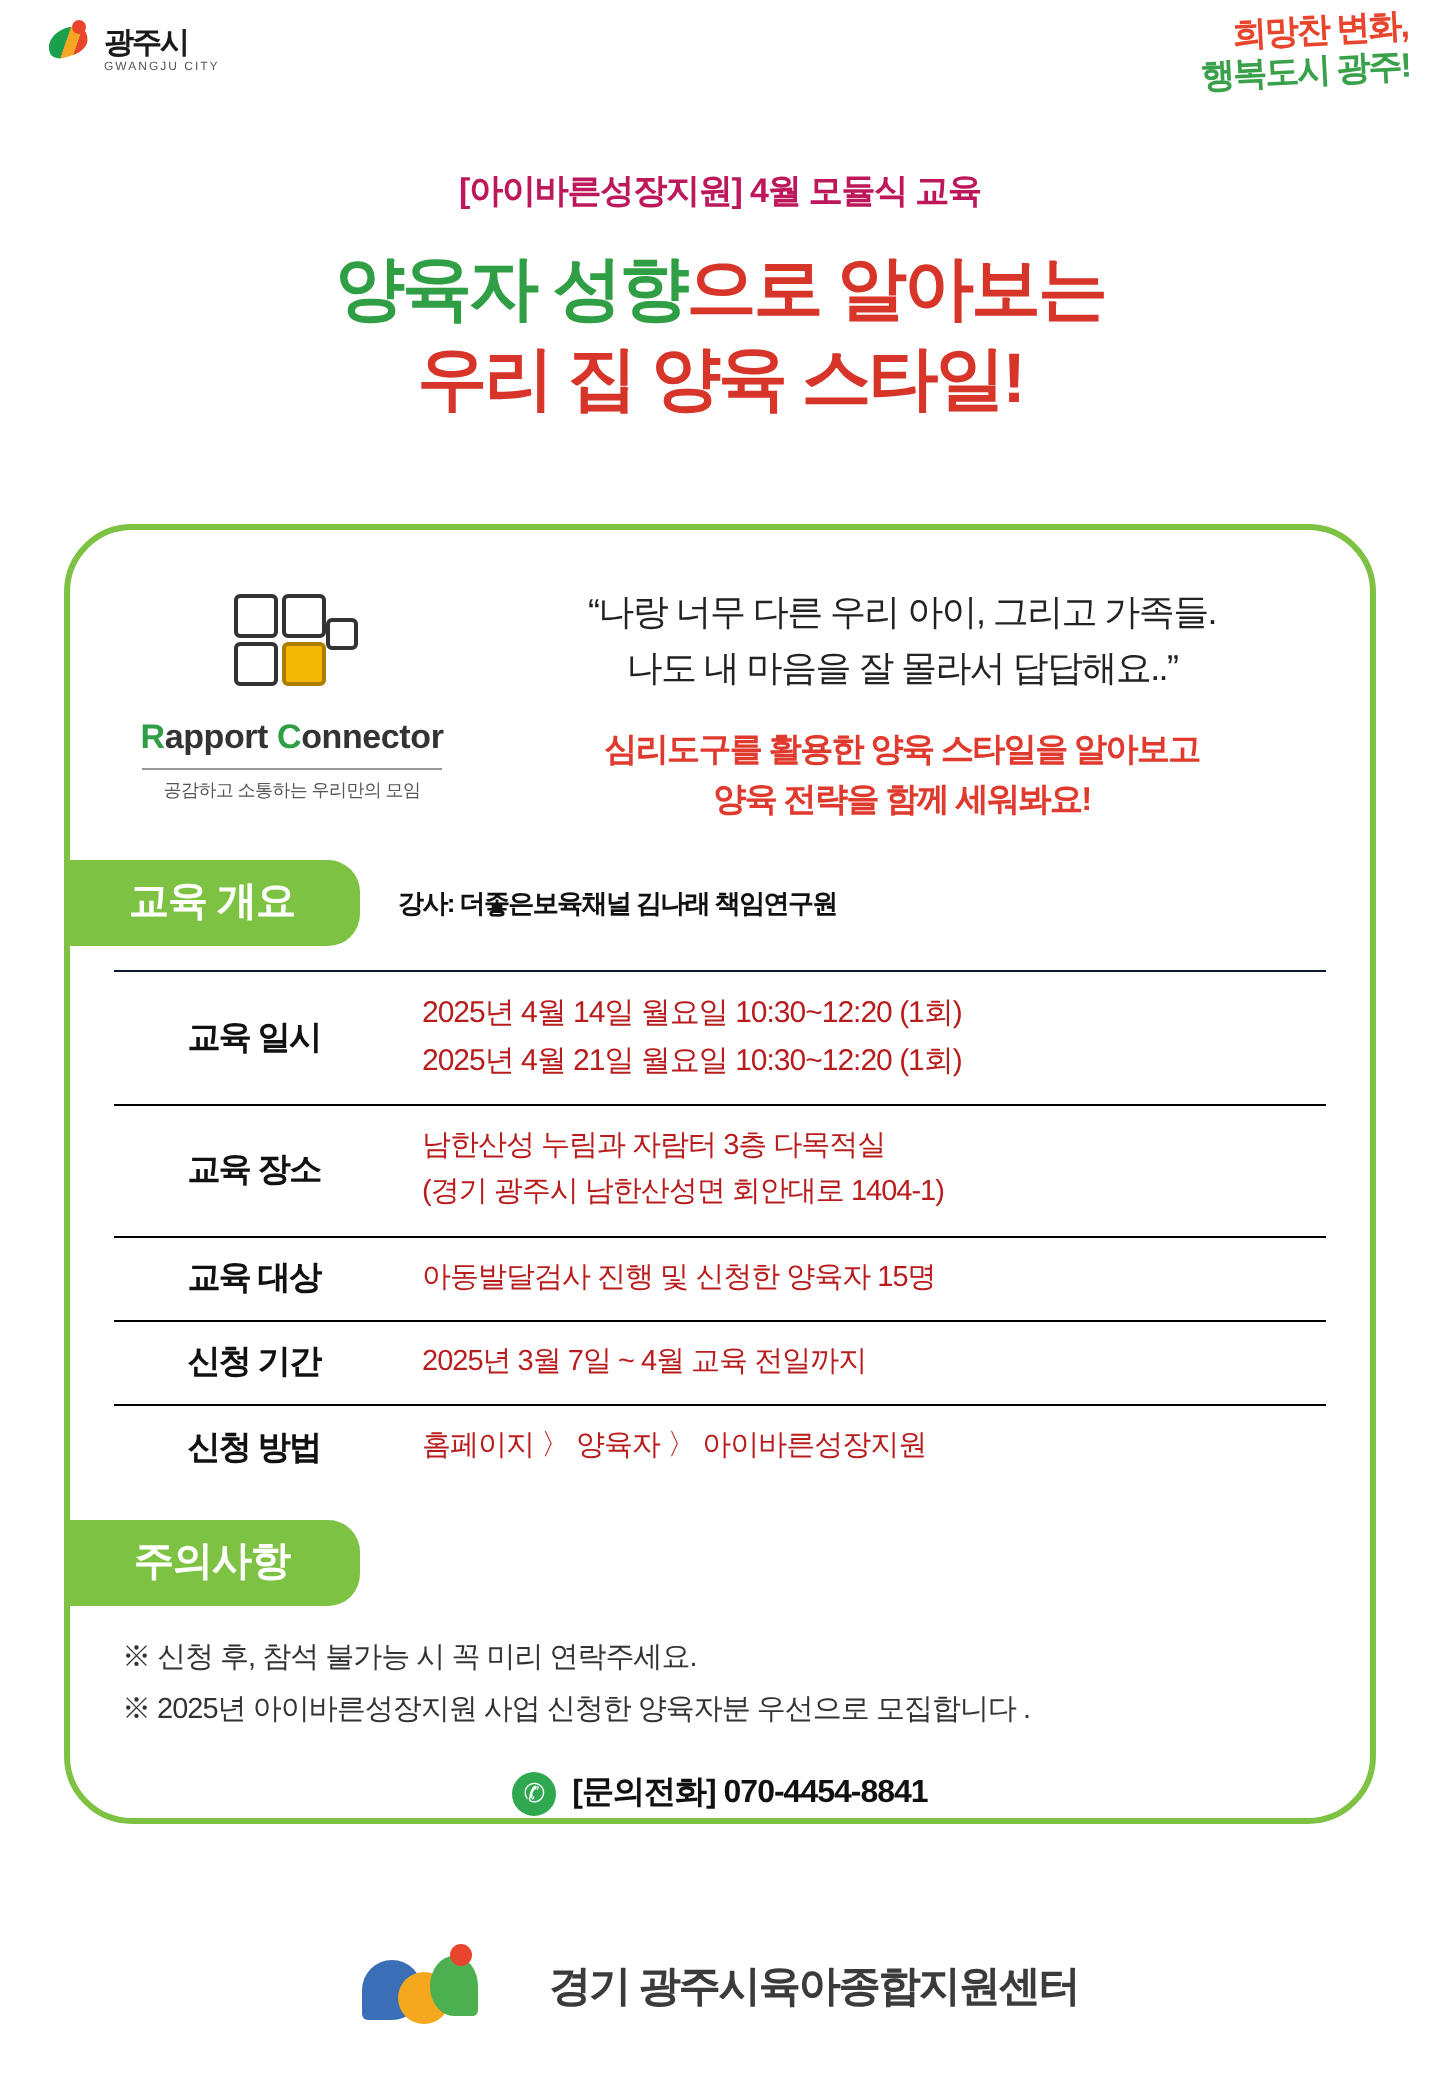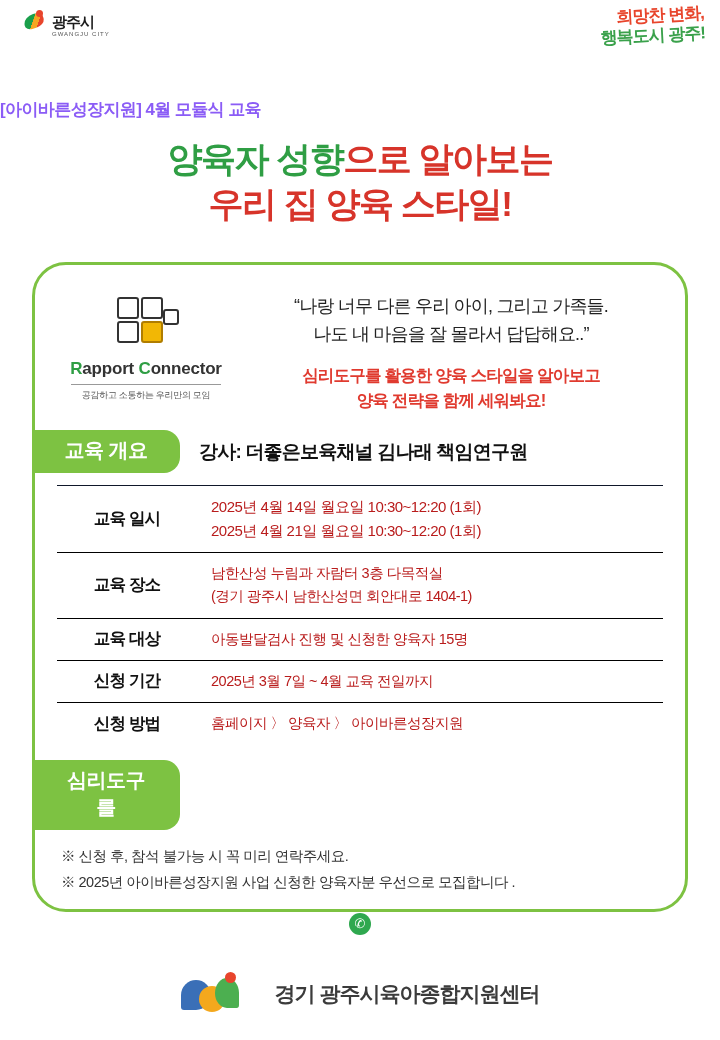--- a/index.html
+++ b/index.html
@@ -87,25 +87,26 @@
   }
   .slogan .l2 {
     font-size: 17px;
     font-weight: bold;
     color: #3aa14b;
     letter-spacing: -1px;
   }
 
   
   .kicker {
+    text-align: center;
     font-size: 17px;
     font-weight: bold;
-    color: #8b5cf6;
+    color: #be185d;
     letter-spacing: -0.6px;
-    margin-top: 36px;
+    margin-top: 22px;
   }
   .title-main {
     text-align: center;
     margin-top: 16px;
     line-height: 1.28;
   }
   .title-main .ln {
     font-size: 35px;
     font-weight: bold;
     letter-spacing: -1.5px;
@@ -213,21 +214,21 @@
     left: -3px;
   }
 
   .section-overview {
     margin-top: 18px;
     display: flex;
     align-items: center;
   }
   .section-overview .ribbon { width: 148px; box-sizing: border-box; text-align: center; }
   .instructor {
-    font-size: 19px;
+    font-size: 13px;
     font-weight: bold;
     color: #111;
     letter-spacing: -0.8px;
     padding-left: 16px;
   }
 
   
   .info-table {
     margin: 12px 22px 0 22px;
     border-collapse: collapse;
@@ -443,29 +444,30 @@
       <tr>
         <td class="lbl">신청 방법</td>
         <td class="val">
           <div>홈페이지 〉 양육자 〉 아이바른성장지원</div>
         </td>
       </tr>
     </tbody>
   </table>
 
   <div class="section-notice">
-    <div class="ribbon">심리도구를</div>
+    <div class="ribbon">주의사항</div>
     <div class="notice-list">
       <div>※ 신청 후, 참석 불가능 시 꼭 미리 연락주세요.</div>
       <div>※ 2025년 아이바른성장지원 사업 신청한 양육자분 우선으로 모집합니다 .</div>
     </div>
   </div>
 
   <div class="phone-row">
     <span class="phone-icon">✆</span>
+    <span class="phone-text">[문의전화] 070-4454-8841</span>
   </div>
 
 </div>
 
 <div class="footer">
   <span class="footer-mark">
     <span class="b1"></span>
       <span class="b2"></span>
       <span class="b3"></span>
       <span class="b4"></span>

